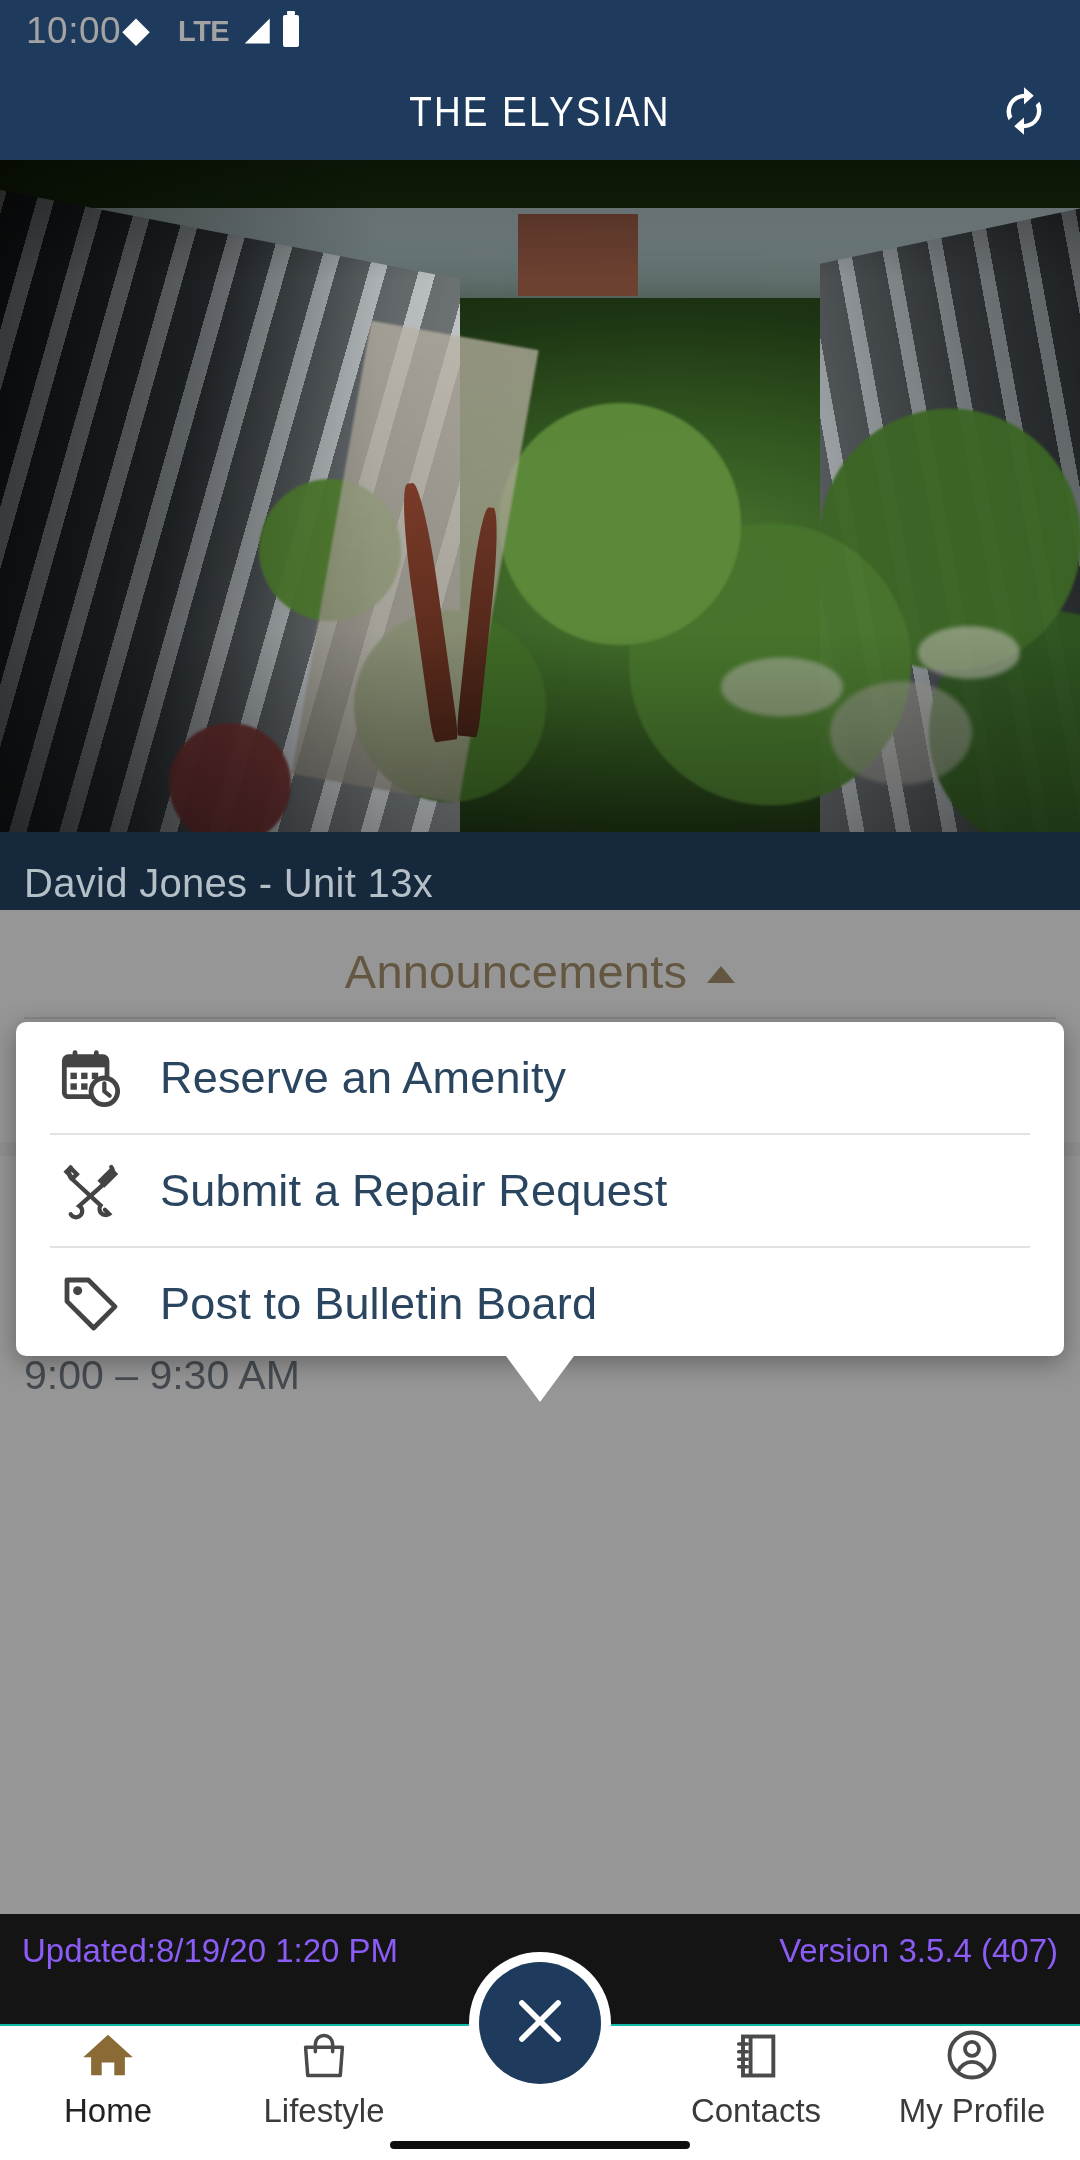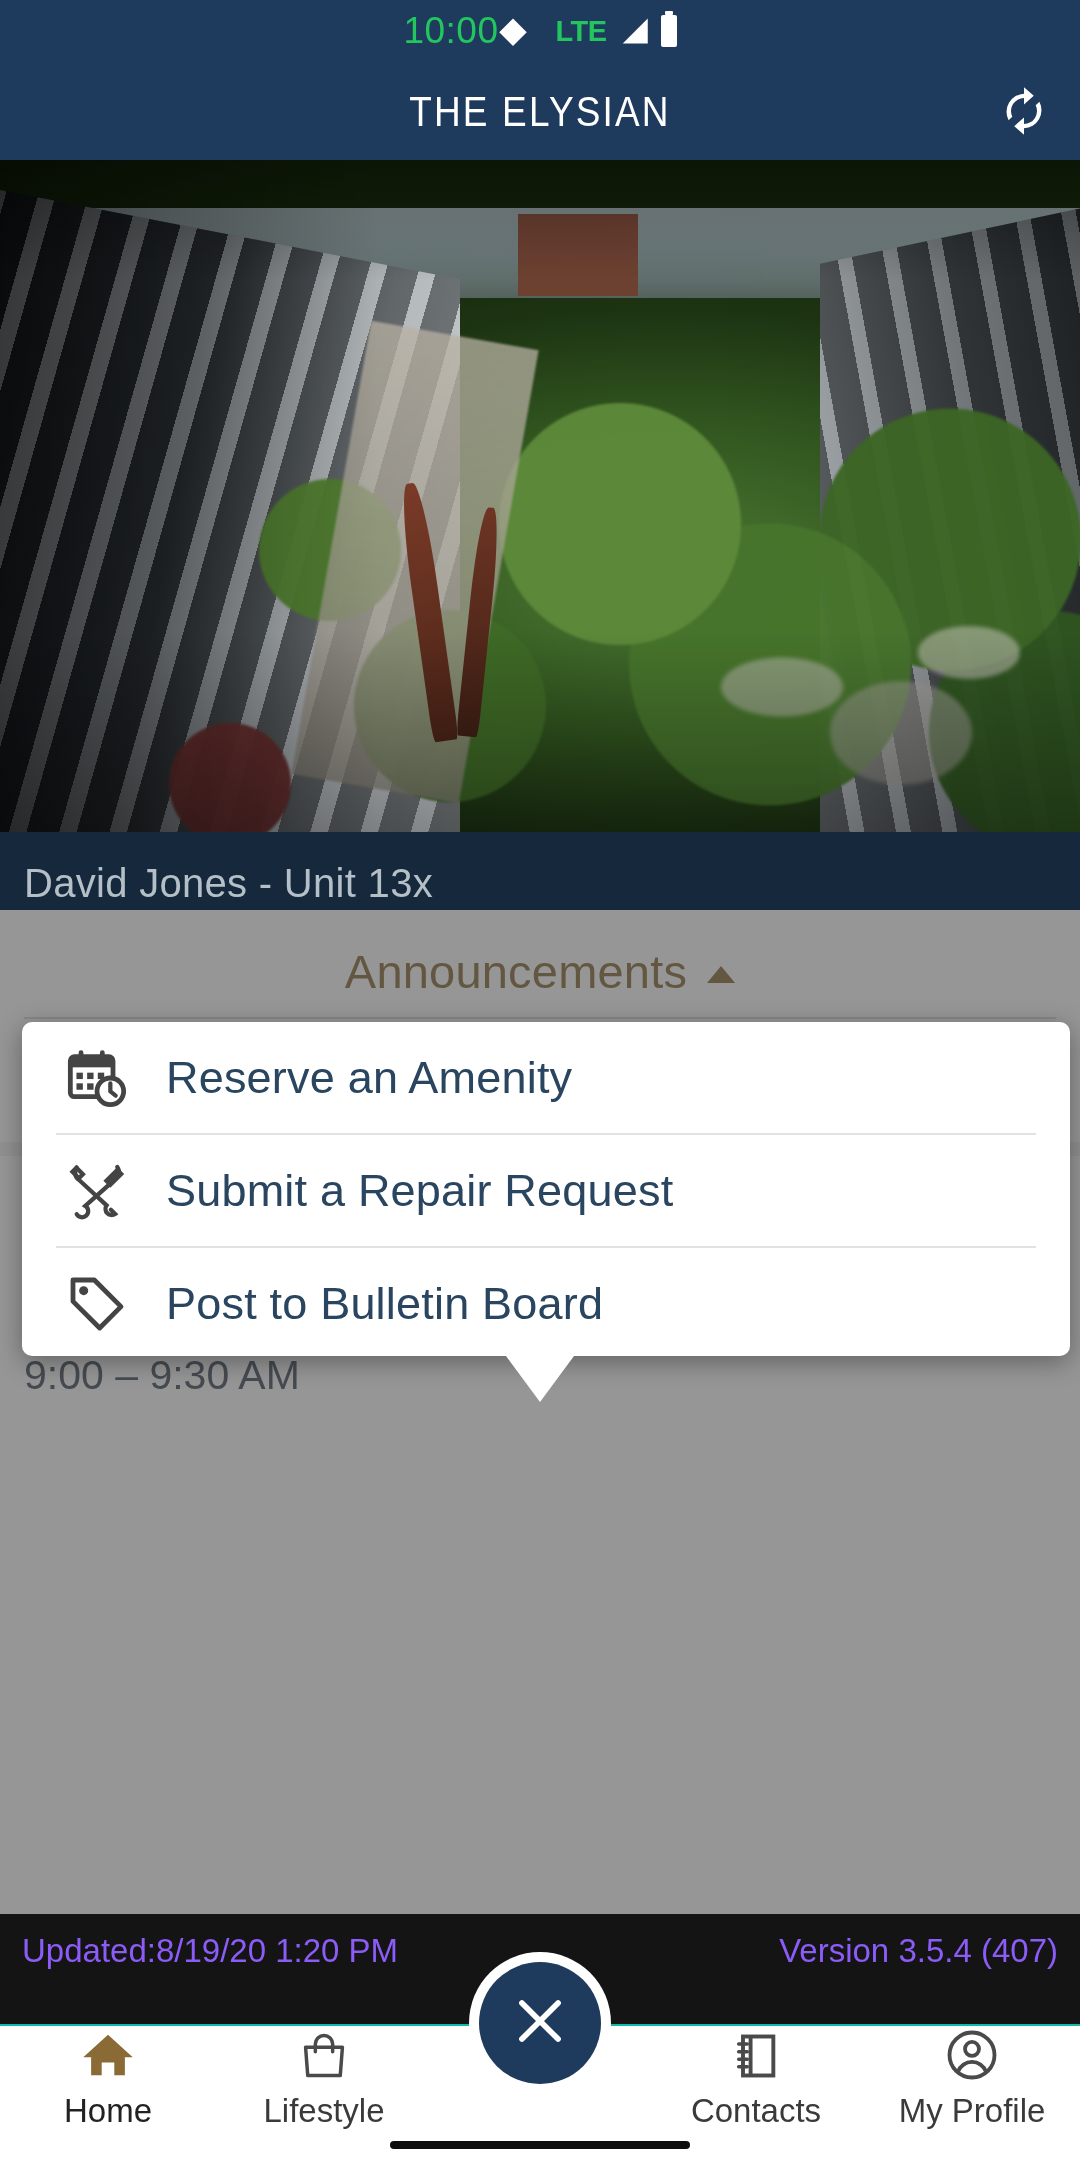--- a/index.html
+++ b/index.html
@@ -7,22 +7,22 @@
   body {
     font-family:"Liberation Sans", sans-serif;
     background:#ffffff;
     overflow:hidden;
     position:relative;
   }
 
   
   .statusbar{
     position:absolute; top:0; left:0; width:1080px; height:62px;
-    background:#1e3a5c; color:#22c55e;
-    display:flex; align-items:center; justify-content:center;
+    background:#1e3a5c; color:#a3a3a3;
+    display:flex; align-items:center; justify-content:flex-start;
     padding:0 26px;
   }
   .status-time{ font-size:37px; letter-spacing:.5px; }
   .status-icons{ display:flex; align-items:center; gap:12px; }
   .ic-wifi{ width:30px; height:30px; }
   .ic-lte{ font-size:29px; font-weight:700; letter-spacing:-.5px;margin-left:15px; }
   .ic-sig{ width:30px; height:28px; }
   .ic-batt{ width:16px; height:32px; background:#fff; border-radius:2px; position:relative; }
   .ic-batt:before{ content:""; position:absolute; top:-4px; left:4px; width:8px; height:4px; background:#fff; border-radius:1px; }
 
@@ -166,21 +166,21 @@
   .event-date{ color:#2b3a4a; font-size:34px; font-weight:300; padding-top:8px; }
 
   
   .scrim{
     position:absolute; top:910px; left:0; width:1080px; height:1004px;
     background:rgba(85,85,85,.62);
   }
 
   
   .sheet{
-    position:absolute; top:1022px; left:22px; width:1048px; height:334px;
+    position:absolute; top:1022px; left:16px; width:1048px; height:334px;
     background:#ffffff; border-radius:10px;
     box-shadow:0 6px 26px rgba(0,0,0,.35);
     overflow:hidden;
   }
   .sheet-item{
     height:111px; display:flex; align-items:center; padding:0 0 0 34px; cursor:pointer;
   }
   .sheet-icon{
     width:82px; min-width:82px; display:flex; align-items:center; justify-content:center;
   }

